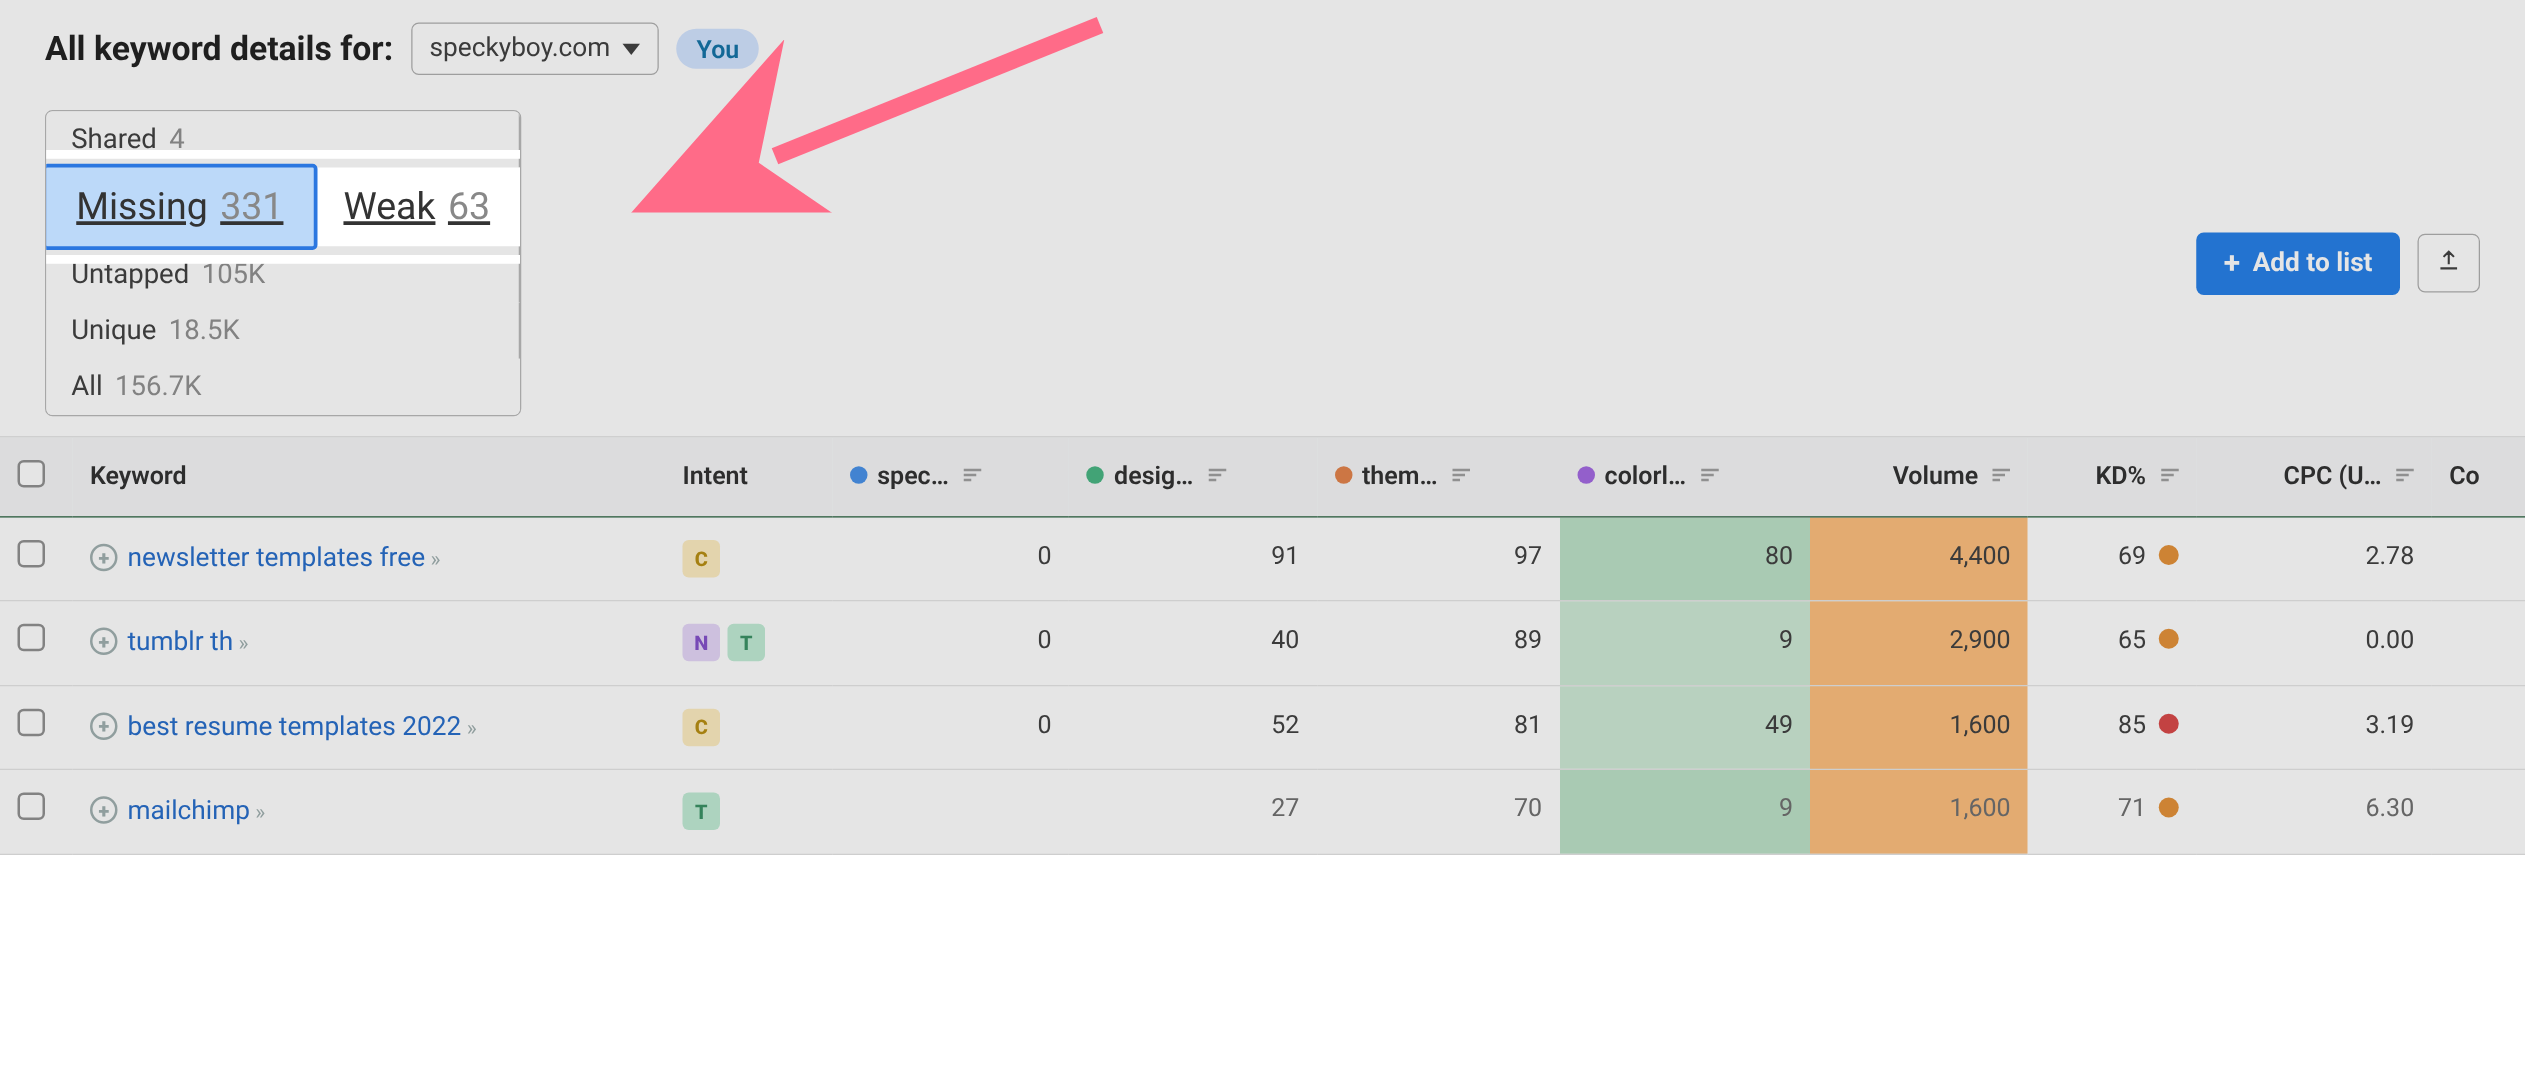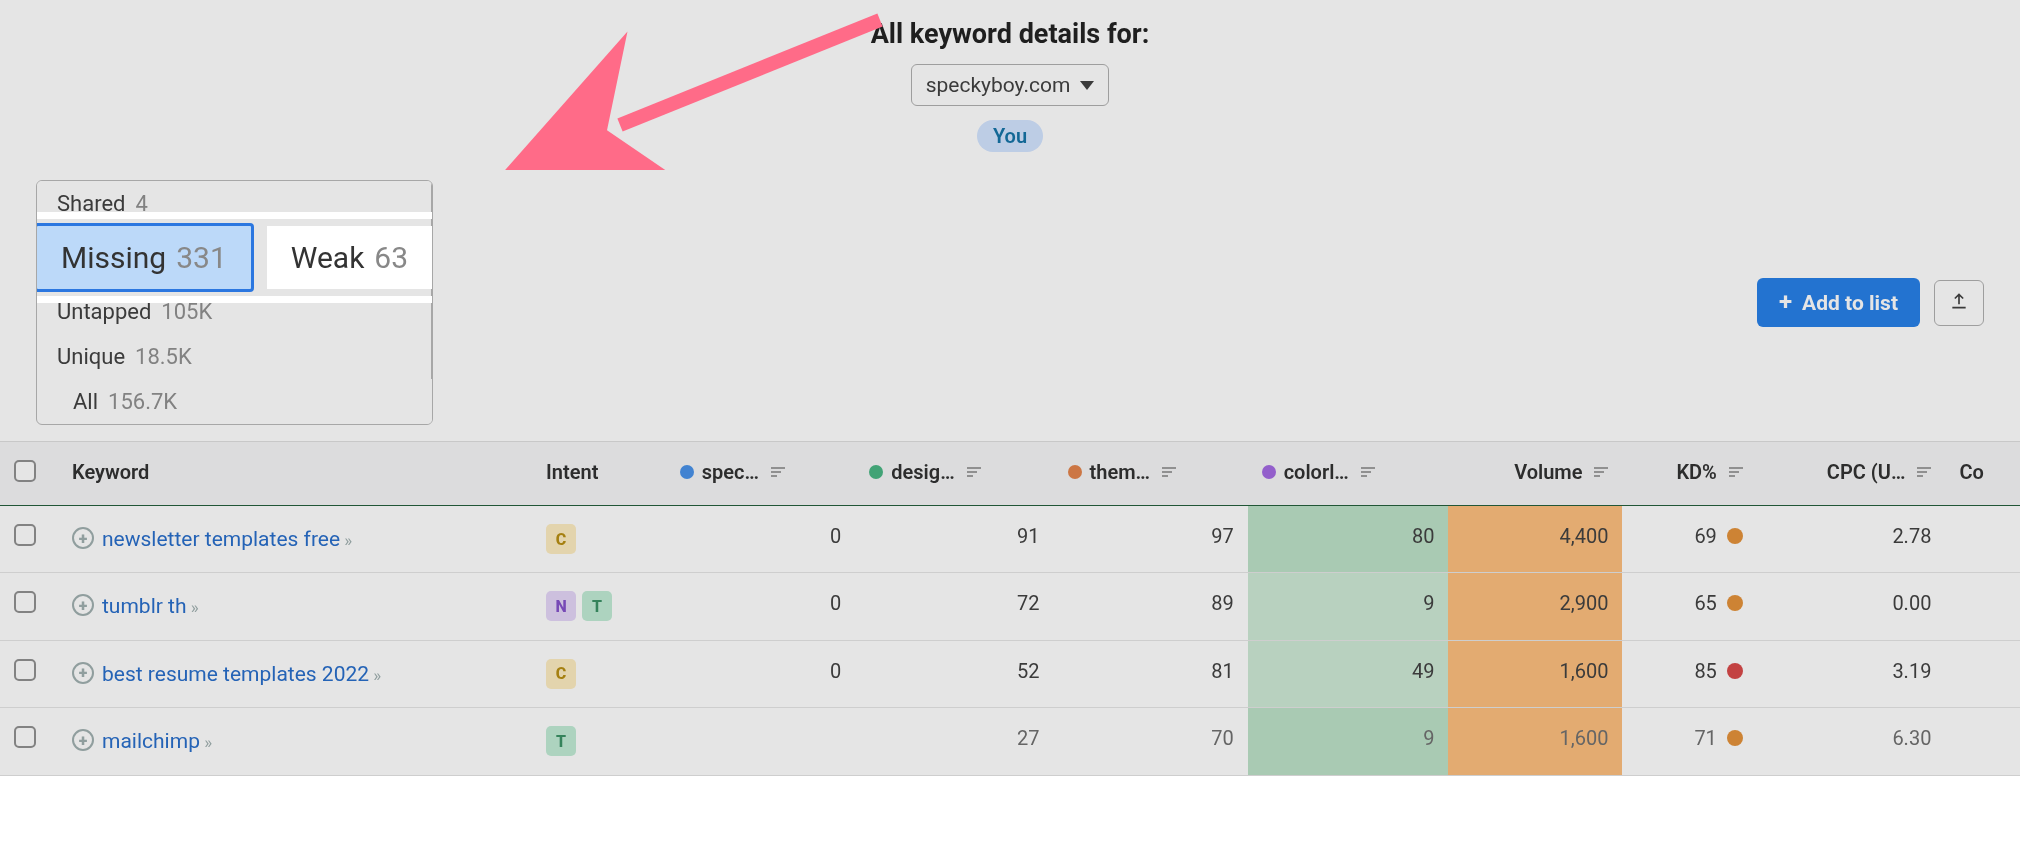--- a/index.html
+++ b/index.html
@@ -1,31 +1,31 @@
 <!DOCTYPE html>
 <html><head>
 <meta charset="utf-8">
 <style>
 * { box-sizing: border-box; margin: 0; padding: 0; font-family: -apple-system, BlinkMacSystemFont, "Segoe UI", Roboto, sans-serif; }
 body { background: #fff; color: #333; font-size: 18px; position: relative; }
 .overlay { position: absolute; inset: 0; background: rgba(100,100,100,0.17); pointer-events: none; z-index: 50; }
 
-.header { display: flex; align-items: center; gap: 14px; padding: 18px 36px 0 36px; flex-direction: column; }
+.header { display: flex; align-items: center; gap: 14px; padding: 18px 36px 0 36px; }
 .header-title { font-weight: 700; font-size: 27px; color: #111; }
 .domain-dropdown { display:inline-flex; align-items:center; gap:10px; border:1.5px solid #aaa; border-radius:6px; padding:8px 14px; font-size:21px; cursor:pointer; background:#fff; }
 .chevron { display:inline-block; width:0; height:0; border-left:7px solid transparent; border-right:7px solid transparent; border-top:9px solid #333; }
 .you-badge { background:#cfe2ff; color:#0369a1; border-radius:18px; padding:4px 16px; font-size:20px; font-weight:600; }
 
 .toolbar { display:flex; align-items:center; justify-content:space-between; padding:28px 36px 16px 36px; border-bottom:1px solid #ddd; }
 .filter-seg { display:flex; border:1.5px solid #b5b5b5; border-radius:6px; overflow:hidden; background:#fff;flex-direction:column; }
 .filter-btn { display:flex; align-items:center; gap:10px; padding:10px 20px; border-right:1.5px solid #b5b5b5; font-size:22px; cursor:pointer; background:#fff; }
-.filter-btn:last-child { border-right:none;margin-left:16px; }
+.filter-btn:last-child { border-right:none; }
 .filter-btn .cnt { color:#888; }
 .filter-btn.active { background:#bcd9f9; border:3px solid #2b77e0; margin:-3px; z-index:2; position:relative; border-radius:4px; }
-.highlight-box { position:relative; display:inline-flex; z-index:60; }
+.highlight-box { position:relative; display:inline-flex; z-index:60;text-decoration:underline; }
 .highlight-box::before { content:""; position:absolute; inset:-14px; border:7px solid #fff; border-radius:8px; pointer-events:none; }
 
 .right-actions { display:flex; align-items:center; gap:14px; }
 .add-btn { display:inline-flex; align-items:center; gap:10px; background:#1676e6; color:#fff; border-radius:6px; padding:12px 22px; font-weight:700; font-size:21px; cursor:pointer; }
 .plus-icon::before { content:"+"; font-size:24px; line-height:1; }
 .export-btn { border:1.5px solid #aaa; border-radius:6px; padding:10px 14px; background:#fff; cursor:pointer; }
 .upload-icon svg { width:20px; height:20px; stroke:#333; fill:none; stroke-width:2; }
 
 .table { width:100%; border-collapse:collapse; }
 .table th, .table td { padding:18px 14px; text-align:left; border-bottom:1px solid #e4e4e4; font-size:20px; vertical-align:top; }
@@ -256,21 +256,21 @@
       <a href="#" class="kw-link">tumblr th<span class="kw-chevrons">  »</span></a>
     </div>
         </td>
     <td>
           <div class="intent-badges">
             <span class="intent-badge intent-N">N</span>
             <span class="intent-badge intent-T">T</span>
           </div>
         </td>
     <td class="right">0</td>
-    <td class="right">72</td>
+    <td class="right">40</td>
     <td class="right">89</td>
     <td class="right col-colorl"><span class="hl"></span>9</td>
     <td class="right volume-col">2,900</td>
     <td class="right"><span class="kd-cell">65<span class="kd-dot kd-orange"></span></span></td>
     <td class="right">0.00</td>
     <td></td>
       </tr>
       <tr class="row3">
     <td class="check-col"><span class="checkbox"></span></td>
     <td>

